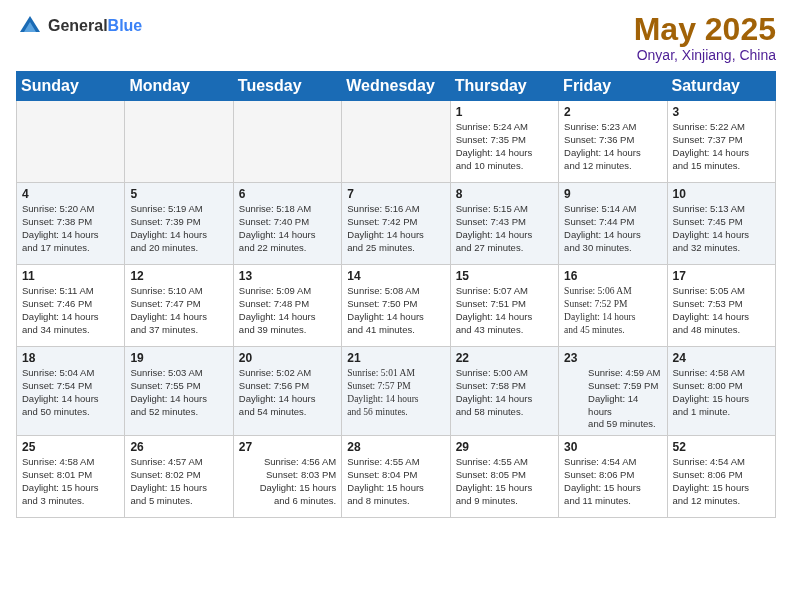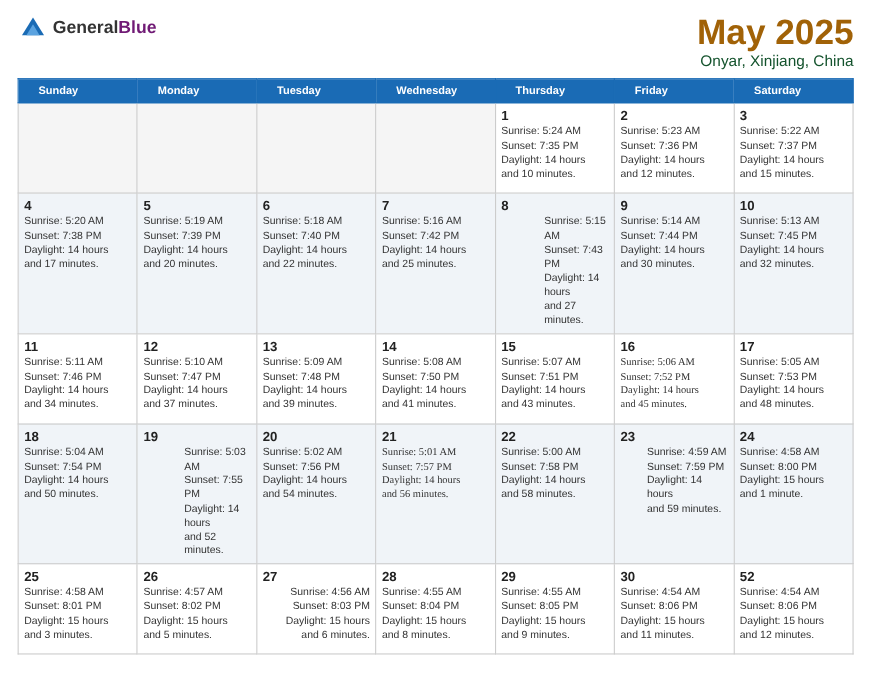--- a/index.html
+++ b/index.html
@@ -34,33 +34,33 @@
       text-align: right;
     }
     .month-title {
       font-size: 32px;
       font-weight: bold;
       color: #a16207;
       line-height: 1.1;
     }
     .location {
       font-size: 14px;
-      color: #14532d;
+      color: #4c1d95;
     }
     .calendar {
       width: 100%;
       border-collapse: collapse;
       border: 1px solid #ccc;
     }
     .calendar th {
       background-color: #1a6bb5;
       color: white;
       text-align: left;
-      padding: 5px 18px;
-      font-size: 10px;
+      padding: 5px 4px;
+      font-size: 16px;
       font-weight: bold;
       border: 1px solid #1a6bb5;
     }
     .calendar td {
       border: 1px solid #ccc;
       vertical-align: top;
       padding: 4px 5px;
       width: calc(100% / 7);
       height: 82px;
       background: #fff;
@@ -90,21 +90,21 @@
 
 <div class="page">
   <div class="header">
     <div class="logo">
       <svg class="logo-icon" viewBox="0 0 28 28">
         <polygon points="14,4 24,20 4,20" fill="#1a6bb5"></polygon>
         <polygon points="14,10 20,20 8,20" fill="#5ba3e0"></polygon>
       </svg>
       <div>
         <div style="font-size:16px; font-weight:bold; line-height:1.1;">
-          <span style="color:#333;">General</span><span style="color:#701a75;">Blue</span>
+          <span style="color:#333;">General</span><span style="color:#3b82f6;">Blue</span>
         </div>
       </div>
     </div>
     <div class="title-block">
       <div class="month-title">May 2025</div>
       <div class="location">Onyar, Xinjiang, China</div>
     </div>
   </div>
 
   <table class="calendar">
@@ -171,21 +171,21 @@
           </td>
           <td>
             <div class="day-num">7</div>
             <div class="day-info" style="white-space: pre-line;">Sunrise: 5:16 AM
 Sunset: 7:42 PM
 Daylight: 14 hours
 and 25 minutes.</div>
           </td>
           <td>
             <div class="day-num">8</div>
-            <div class="day-info" style="white-space: pre-line; margin-left: 39px;">Sunrise: 5:15 AM
+            <div class="day-info" style="white-space: pre-line;">Sunrise: 5:15 AM
 Sunset: 7:43 PM
 Daylight: 14 hours
 and 27 minutes.</div>
           </td>
           <td>
             <div class="day-num">9</div>
             <div class="day-info" style="white-space: pre-line;">Sunrise: 5:14 AM
 Sunset: 7:44 PM
 Daylight: 14 hours
 and 30 minutes.</div>
@@ -252,21 +252,21 @@
         <tr class="row-shaded">
           <td>
             <div class="day-num">18</div>
             <div class="day-info" style="white-space: pre-line;">Sunrise: 5:04 AM
 Sunset: 7:54 PM
 Daylight: 14 hours
 and 50 minutes.</div>
           </td>
           <td>
             <div class="day-num">19</div>
-            <div class="day-info" style="white-space: pre-line; margin-left: 37px;">Sunrise: 5:03 AM
+            <div class="day-info" style="white-space: pre-line;">Sunrise: 5:03 AM
 Sunset: 7:55 PM
 Daylight: 14 hours
 and 52 minutes.</div>
           </td>
           <td>
             <div class="day-num">20</div>
             <div class="day-info" style="white-space: pre-line;">Sunrise: 5:02 AM
 Sunset: 7:56 PM
 Daylight: 14 hours
 and 54 minutes.</div>

